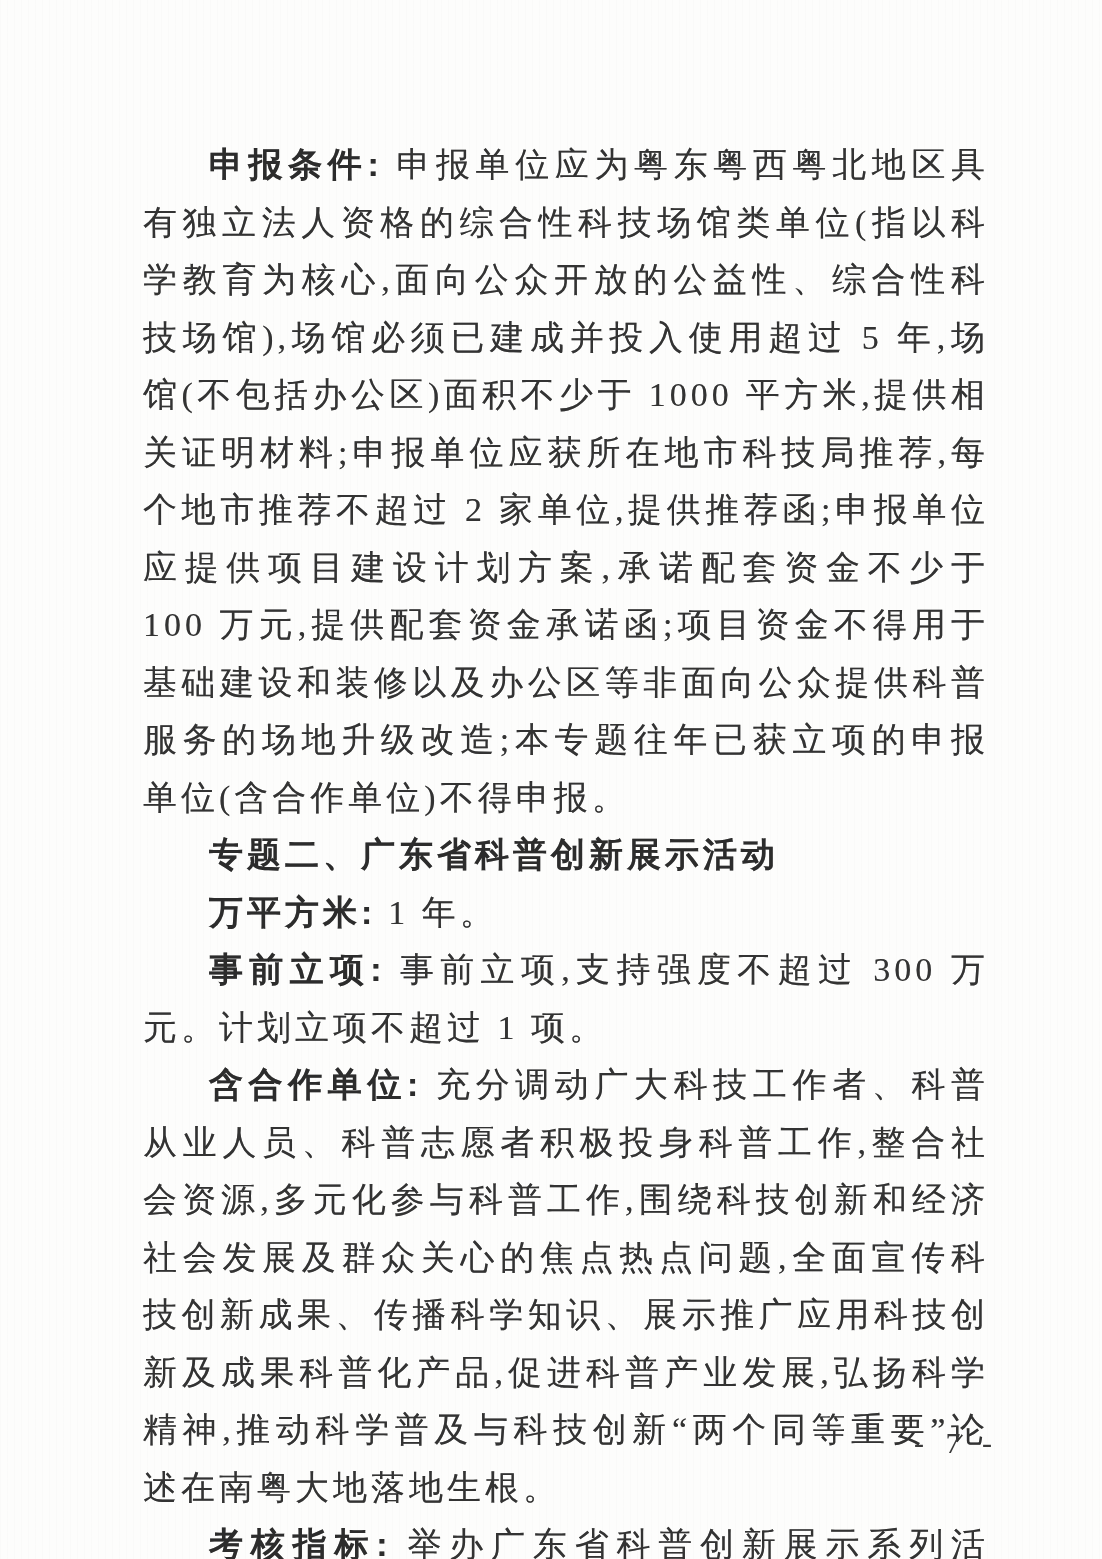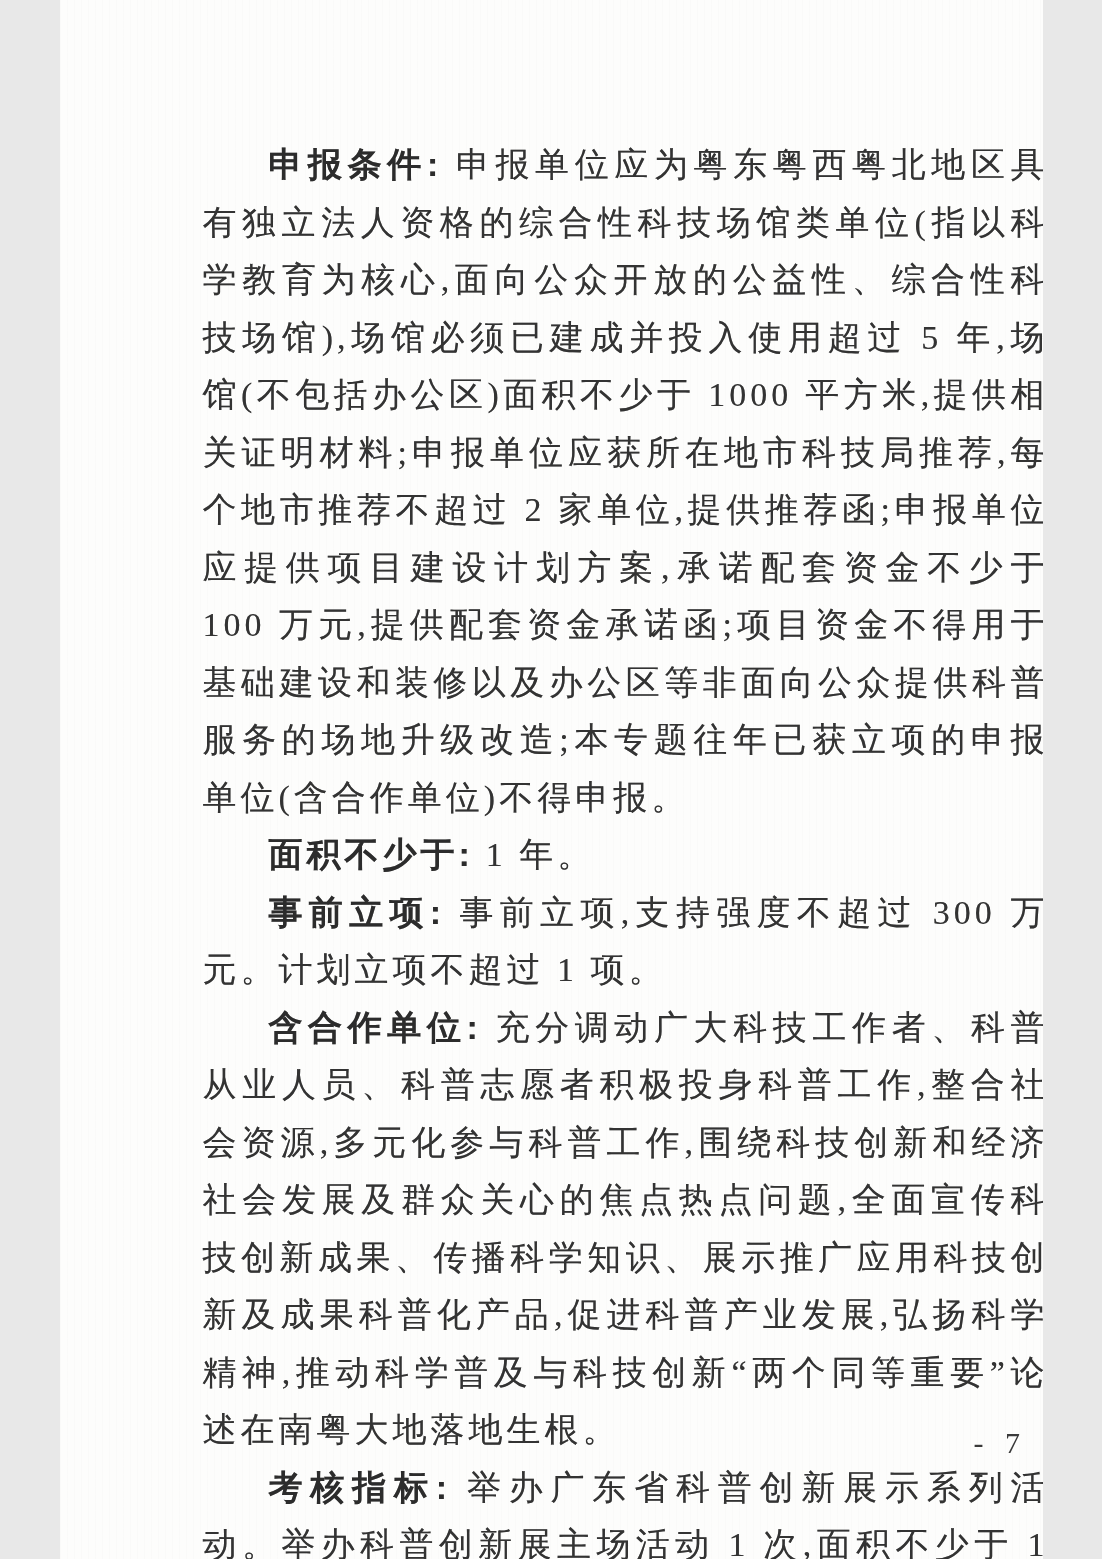--- a/index.html
+++ b/index.html
@@ -2,21 +2,21 @@
 <html lang="zh"><head>
 <meta charset="utf-8">
 <style>
   html, body {
     margin: 0;
     padding: 0;
     background: #e8e8e8;
   }
   .page {
     position: relative;
-    width: 983px;
+    width: 1102px;
     height: 1559px;
     margin: 0 auto;
     background:
       repeating-linear-gradient(90deg,
         rgba(0,0,0,0.012) 0px, rgba(0,0,0,0.012) 1px,
         rgba(0,0,0,0) 1px, rgba(0,0,0,0) 7px),
       #fdfdfc;
     overflow: hidden;
     font-family: "Liberation Serif", "DejaVu Serif", serif;
     color: #333333;
@@ -59,19 +59,20 @@
     color: #3a3a3a;
     font-family: "Liberation Serif", "DejaVu Serif", serif;
   }
 </style>
 </head>
 <body>
 
 <div class="page">
   <div class="content" id="doc-body">
       <p><b class="lead">申报条件:</b>申报单位应为粤东粤西粤北地区具有独立法人资格的综合性科技场馆类单位(指以科学教育为核心,面向公众开放的公益性、综合性科技场馆),场馆必须已建成并投入使用超过 5 年,场馆(不包括办公区)面积不少于 1000 平方米,提供相关证明材料;申报单位应获所在地市科技局推荐,每个地市推荐不超过 2 家单位,提供推荐函;申报单位应提供项目建设计划方案,承诺配套资金不少于 100 万元,提供配套资金承诺函;项目资金不得用于基础建设和装修以及办公区等非面向公众提供科普服务的场地升级改造;本专题往年已获立项的申报单位(含合作单位)不得申报。</p>
-      <p><b class="lead">面积不少于:</b>1 年。</p>
+      <p class="heading">专题二、广东省科普创新展示活动</p>
+      <p><b class="lead">万平方米:</b>1 年。</p>
       <p><b class="lead">事前立项:</b>事前立项,支持强度不超过 300 万元。计划立项不超过 1 项。</p>
       <p><b class="lead">含合作单位:</b>充分调动广大科技工作者、科普从业人员、科普志愿者积极投身科普工作,整合社会资源,多元化参与科普工作,围绕科技创新和经济社会发展及群众关心的焦点热点问题,全面宣传科技创新成果、传播科学知识、展示推广应用科技创新及成果科普化产品,促进科普产业发展,弘扬科学精神,推动科学普及与科技创新“两个同等重要”论述在南粤大地落地生根。</p>
       <p><b class="lead">考核指标:</b>举办广东省科普创新展示系列活动。举办科普创新展主场活动 1 次,面积不少于 1 万平方米,设置科技科普政</p>
     </div>
   <div class="pagenum">- 7 -</div>
 </div>
 
 </body></html>

